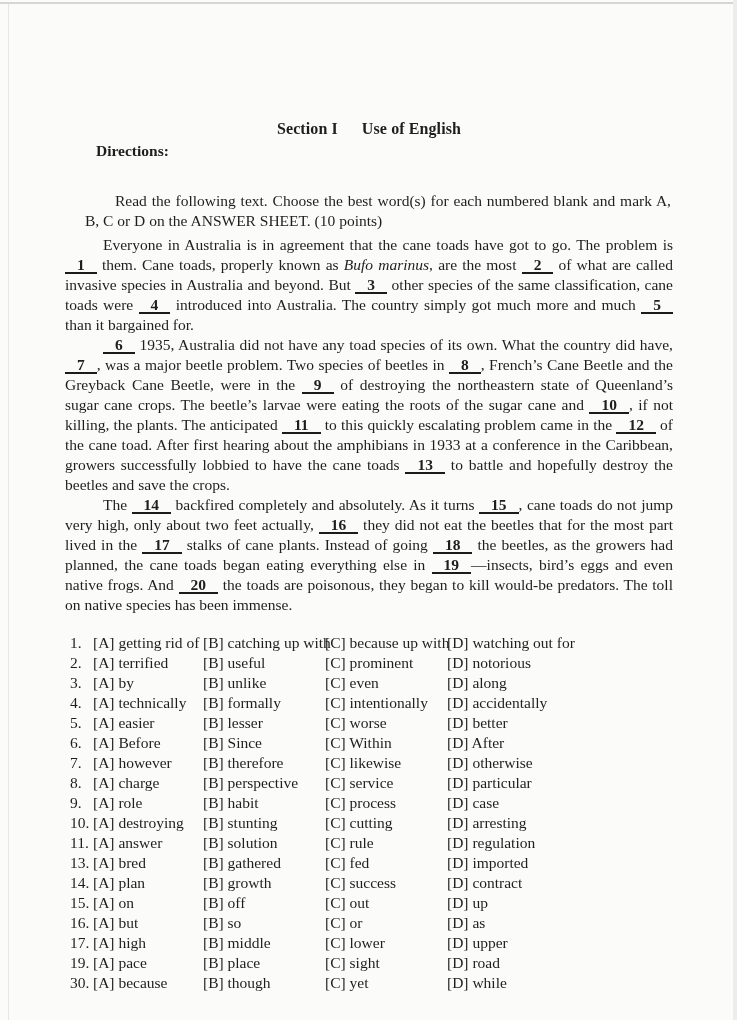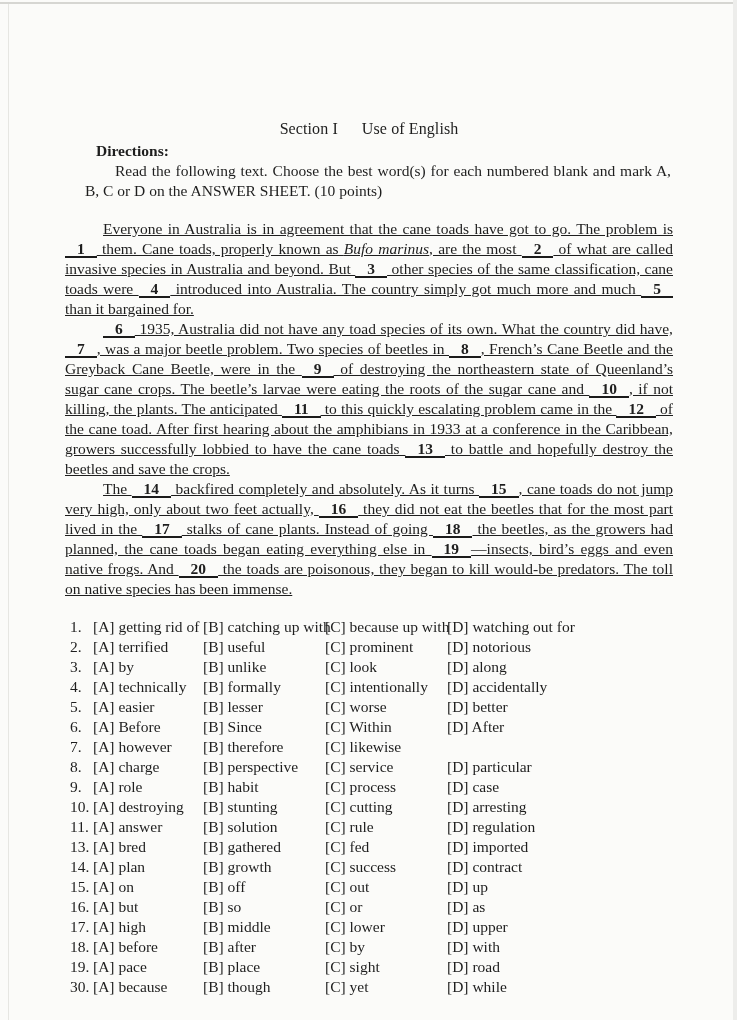--- a/index.html
+++ b/index.html
@@ -16,42 +16,43 @@
   }
   .edge-top{position:absolute;top:2px;left:0;width:737px;height:2px;background:#d6d6d2;}
   .edge-left{position:absolute;top:4px;left:8px;width:1px;height:1016px;background:#e6e6e2;}
   .edge-right{position:absolute;top:0;right:0;width:4px;height:1020px;background:#ededeb;}
   .content{
     position:absolute;left:65px;top:0;width:608px;
   }
   .title{
     margin-top:119px;
     text-align:center;
-    font-weight:normal;
+    font-weight:bold;
     font-size:16px;
     line-height:20px;
     letter-spacing:0.1px;
   }
   .title-gap{display:inline-block;width:24px;}
   .directions-head{
     margin-top:2px;
     margin-left:31px;
     font-weight:bold;
     font-size:15.5px;
     line-height:20px;
   }
   .directions-body{
     margin-left:20px;
     margin-right:2px;
     font-size:15.5px;
     line-height:20px;
     text-align:justify;
     text-indent:30px;
-  }
-  .passage{margin-top:18px;text-decoration:underline;}
+    margin-top:30px;
+  }
+  .passage{margin-top:4px;}
   .para{
     font-size:15.5px;
     line-height:20px;
     text-align:justify;
     text-indent:38px;
     margin:0;
   }
   .para i{font-style:italic;}
   .blank{
     display:inline-block;
@@ -109,21 +110,21 @@
           <span class="opt-num">2.</span>
           <span class="opt-choice">[A] terrified</span>
           <span class="opt-choice">[B] useful</span>
           <span class="opt-choice">[C] prominent</span>
           <span class="opt-choice">[D] notorious</span>
         </div>
         <div class="opt-row">
           <span class="opt-num">3.</span>
           <span class="opt-choice">[A] by</span>
           <span class="opt-choice">[B] unlike</span>
-          <span class="opt-choice">[C] look</span>
+          <span class="opt-choice">[C] even</span>
           <span class="opt-choice">[D] along</span>
         </div>
         <div class="opt-row">
           <span class="opt-num">4.</span>
           <span class="opt-choice">[A] technically</span>
           <span class="opt-choice">[B] formally</span>
           <span class="opt-choice">[C] intentionally</span>
           <span class="opt-choice">[D] accidentally</span>
         </div>
         <div class="opt-row">
@@ -138,20 +139,21 @@
           <span class="opt-choice">[A] Before</span>
           <span class="opt-choice">[B] Since</span>
           <span class="opt-choice">[C] Within</span>
           <span class="opt-choice">[D] After</span>
         </div>
         <div class="opt-row">
           <span class="opt-num">7.</span>
           <span class="opt-choice">[A] however</span>
           <span class="opt-choice">[B] therefore</span>
           <span class="opt-choice">[C] likewise</span>
+          <span class="opt-choice">[D] otherwise</span>
         </div>
         <div class="opt-row">
           <span class="opt-num">8.</span>
           <span class="opt-choice">[A] charge</span>
           <span class="opt-choice">[B] perspective</span>
           <span class="opt-choice">[C] service</span>
           <span class="opt-choice">[D] particular</span>
         </div>
         <div class="opt-row">
           <span class="opt-num">9.</span>
@@ -203,27 +205,20 @@
           <span class="opt-choice">[D] as</span>
         </div>
         <div class="opt-row">
           <span class="opt-num">17.</span>
           <span class="opt-choice">[A] high</span>
           <span class="opt-choice">[B] middle</span>
           <span class="opt-choice">[C] lower</span>
           <span class="opt-choice">[D] upper</span>
         </div>
         <div class="opt-row">
-          <span class="opt-num">18.</span>
-          <span class="opt-choice">[A] before</span>
-          <span class="opt-choice">[B] after</span>
-          <span class="opt-choice">[C] by</span>
-          <span class="opt-choice">[D] with</span>
-        </div>
-        <div class="opt-row">
           <span class="opt-num">19.</span>
           <span class="opt-choice">[A] pace</span>
           <span class="opt-choice">[B] place</span>
           <span class="opt-choice">[C] sight</span>
           <span class="opt-choice">[D] road</span>
         </div>
         <div class="opt-row">
           <span class="opt-num">30.</span>
           <span class="opt-choice">[A] because</span>
           <span class="opt-choice">[B] though</span>

